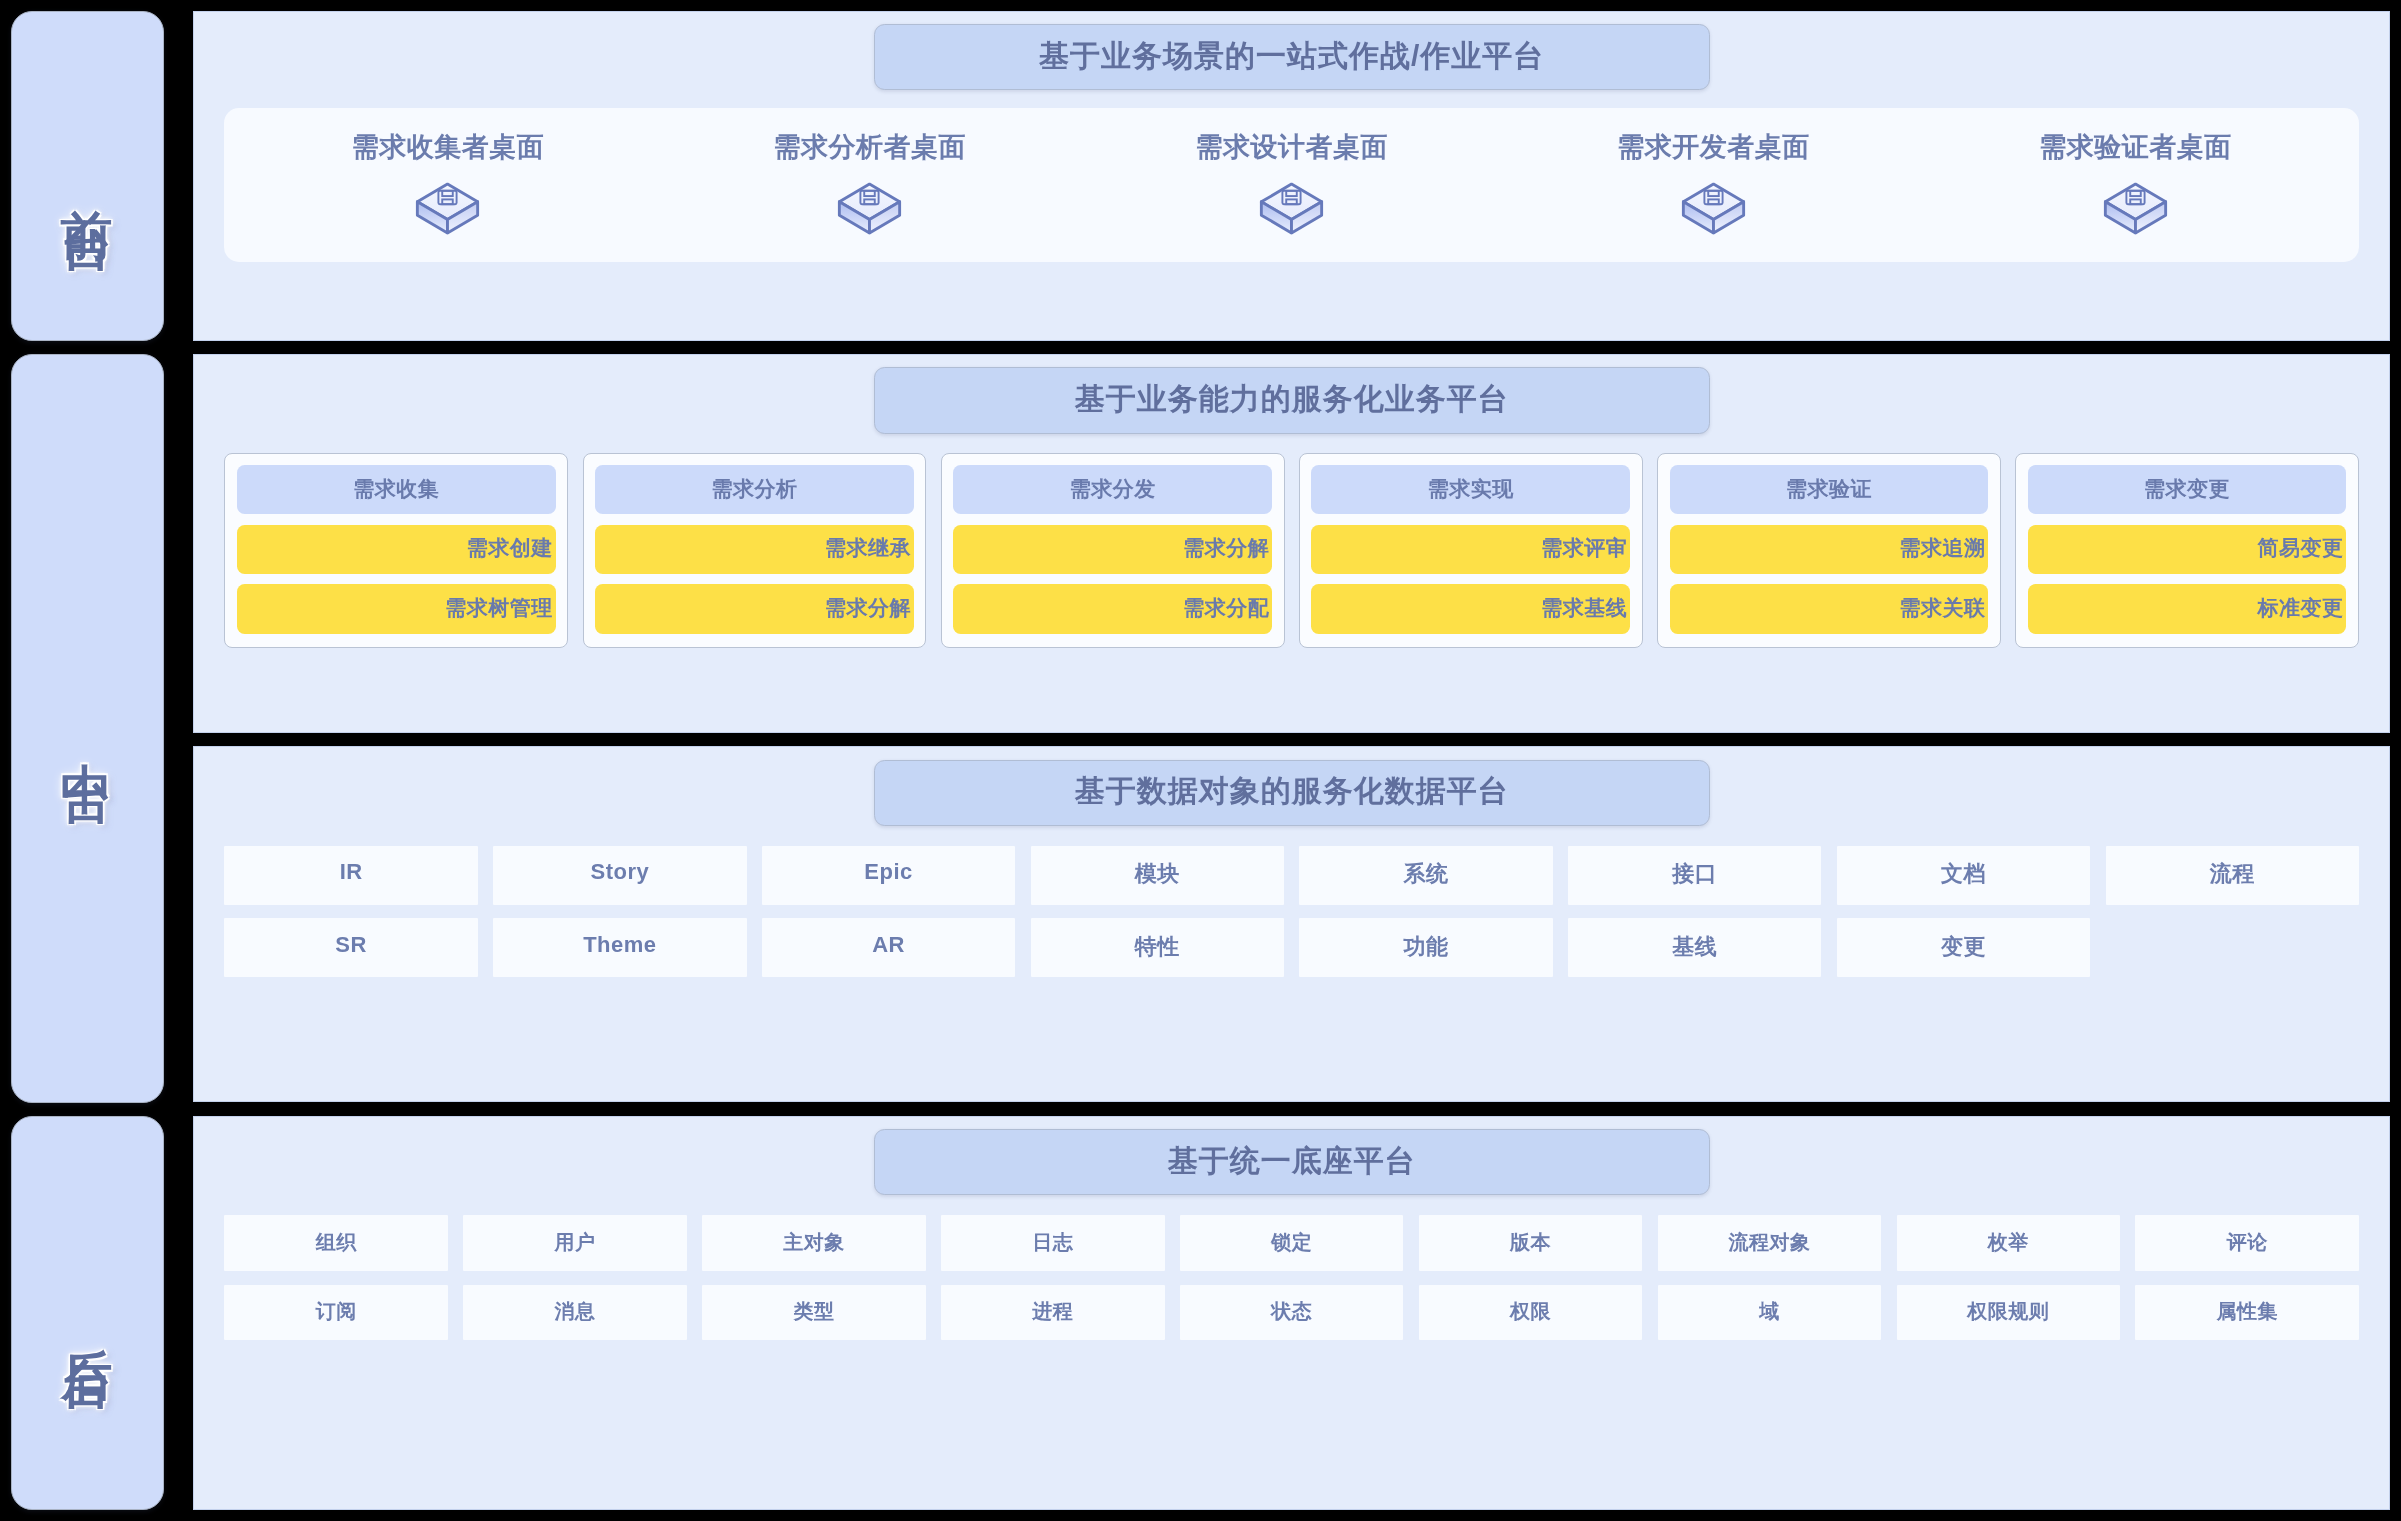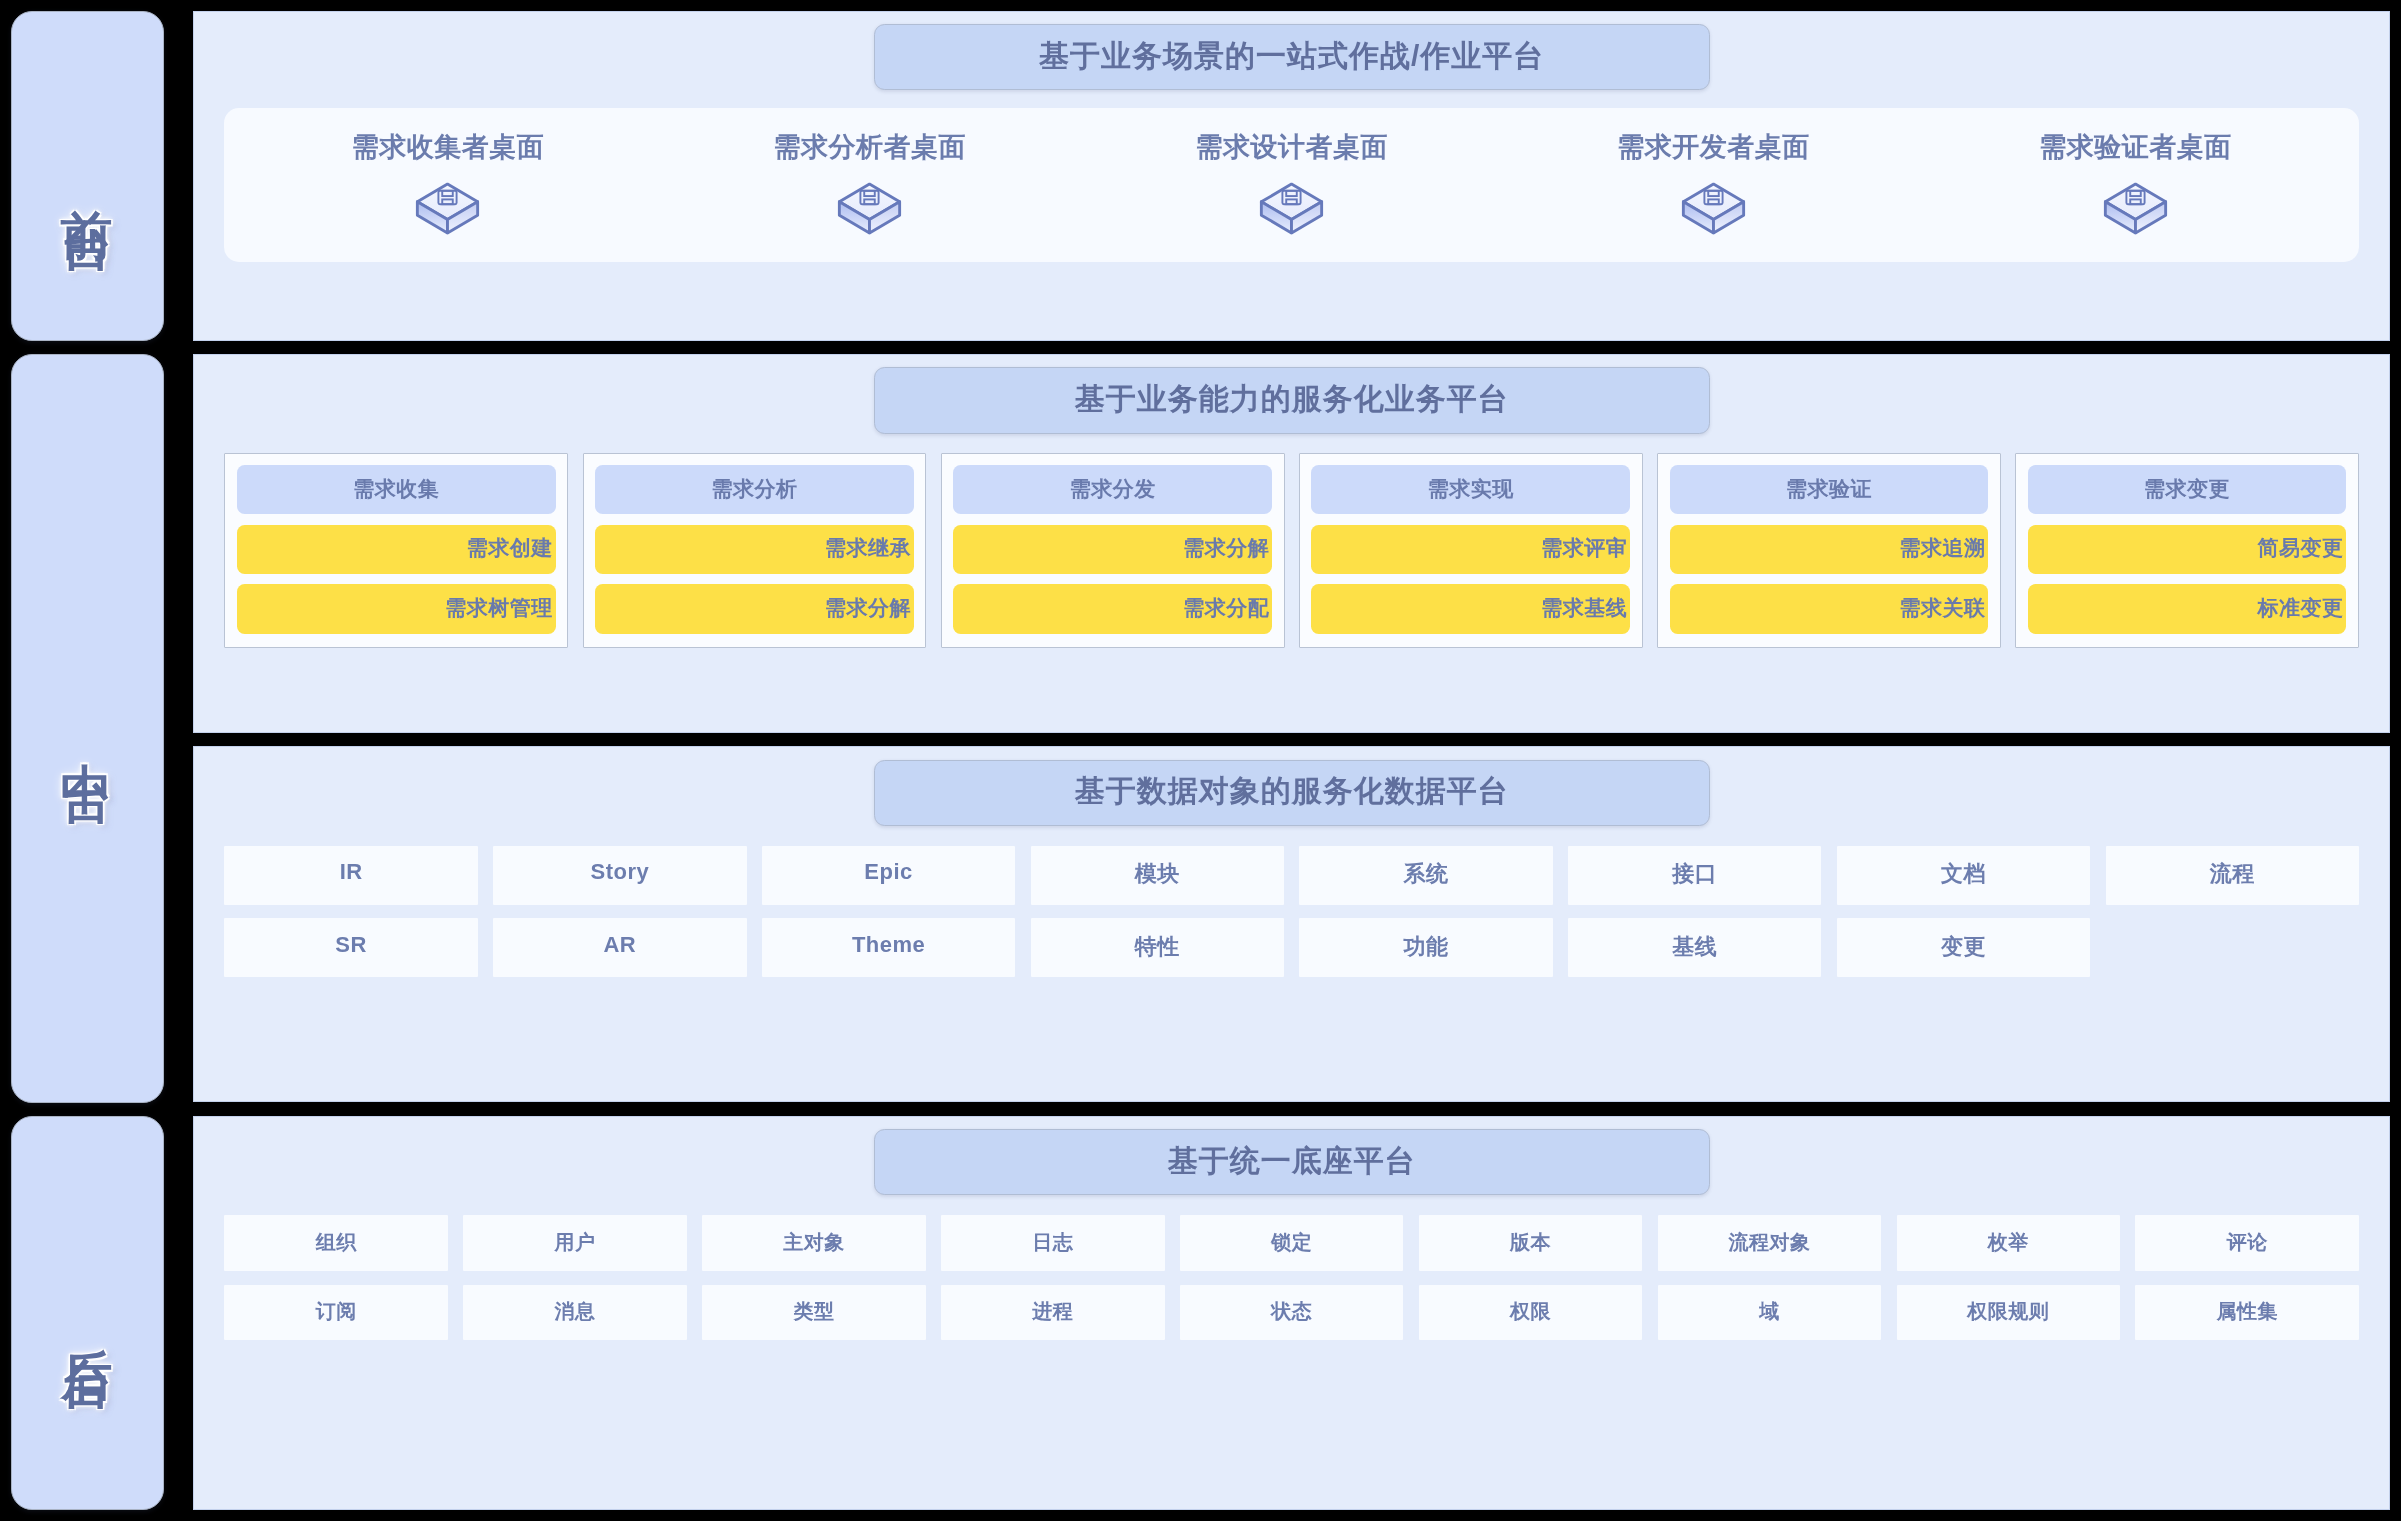--- a/index.html
+++ b/index.html
@@ -122,21 +122,21 @@
   .group-row {
     margin-top: 19px;
     width: calc(100% - 61px);
     display: flex;
     gap: 14.4px;
   }
   .group-box {
     flex: 1 1 0;
     background: #fafcff;
     border: 1.4px solid #b9c3d4;
-    border-radius: 1px;
+    border-radius: 8px;
     padding: 11.5px 11.5px 13.4px 11.5px;
     display: flex;
     flex-direction: column;
     gap: 10.6px;
   }
   .chip {
     border-radius: 7.7px;
     text-align: center;
     font-size: 21px;
     font-weight: 700;
@@ -381,22 +381,22 @@
       <div class="obj-grid cols8" id="data-grid">
           <div class="obj-cell">IR</div>
           <div class="obj-cell">Story</div>
           <div class="obj-cell">Epic</div>
           <div class="obj-cell">模块</div>
           <div class="obj-cell">系统</div>
           <div class="obj-cell">接口</div>
           <div class="obj-cell">文档</div>
           <div class="obj-cell">流程</div>
           <div class="obj-cell">SR</div>
+          <div class="obj-cell">Theme</div>
           <div class="obj-cell">AR</div>
-          <div class="obj-cell">Theme</div>
           <div class="obj-cell">特性</div>
           <div class="obj-cell">功能</div>
           <div class="obj-cell">基线</div>
           <div class="obj-cell">变更</div>
         </div>
     </div>
 
     <div class="panel p-base">
       <div class="panel-title">基于统一底座平台</div>
       <div class="obj-grid cols9" id="base-grid">

